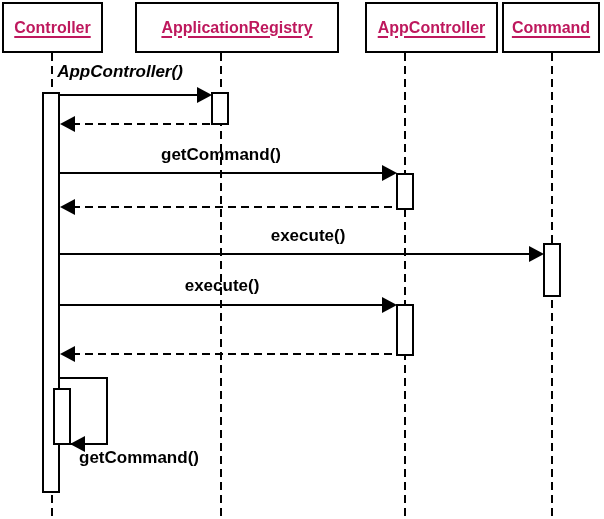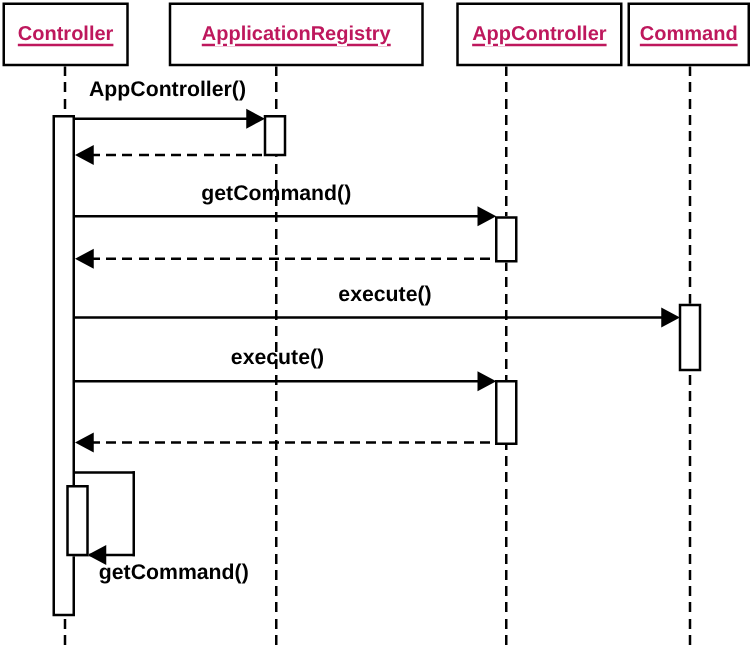--- a/index.html
+++ b/index.html
@@ -137,21 +137,21 @@
   <div class="pbox" style="left:502px;width:98px;">
     <span class="pname">Command</span>
   </div>
 
   <div class="act" style="left:42px;top:92px;height:401px;"></div>
   <div class="act" style="left:211px;top:92px;height:33px;"></div>
   <div class="act" style="left:396px;top:173px;height:37px;"></div>
   <div class="act" style="left:543px;top:243px;height:54px;"></div>
   <div class="act" style="left:396px;top:304px;height:52px;"></div>
 
-  <div class="mlabel" style="left:134px;top:62px;">AppController()</div>
+  <div class="mlabel" style="left:120px;top:62px;font-style:italic;">AppController()</div>
   <div class="mline" style="left:60px;top:94px;width:140px;"></div>
   <div class="ah-r" style="left:197px;top:87px;"></div>
 
   <div class="rline" style="left:72px;top:123px;width:140px;"></div>
   <div class="ah-l" style="left:60px;top:116px;"></div>
 
   <div class="mlabel" style="left:221px;top:145px;">getCommand()</div>
   <div class="mline" style="left:60px;top:172px;width:325px;"></div>
   <div class="ah-r" style="left:382px;top:165px;"></div>
 

